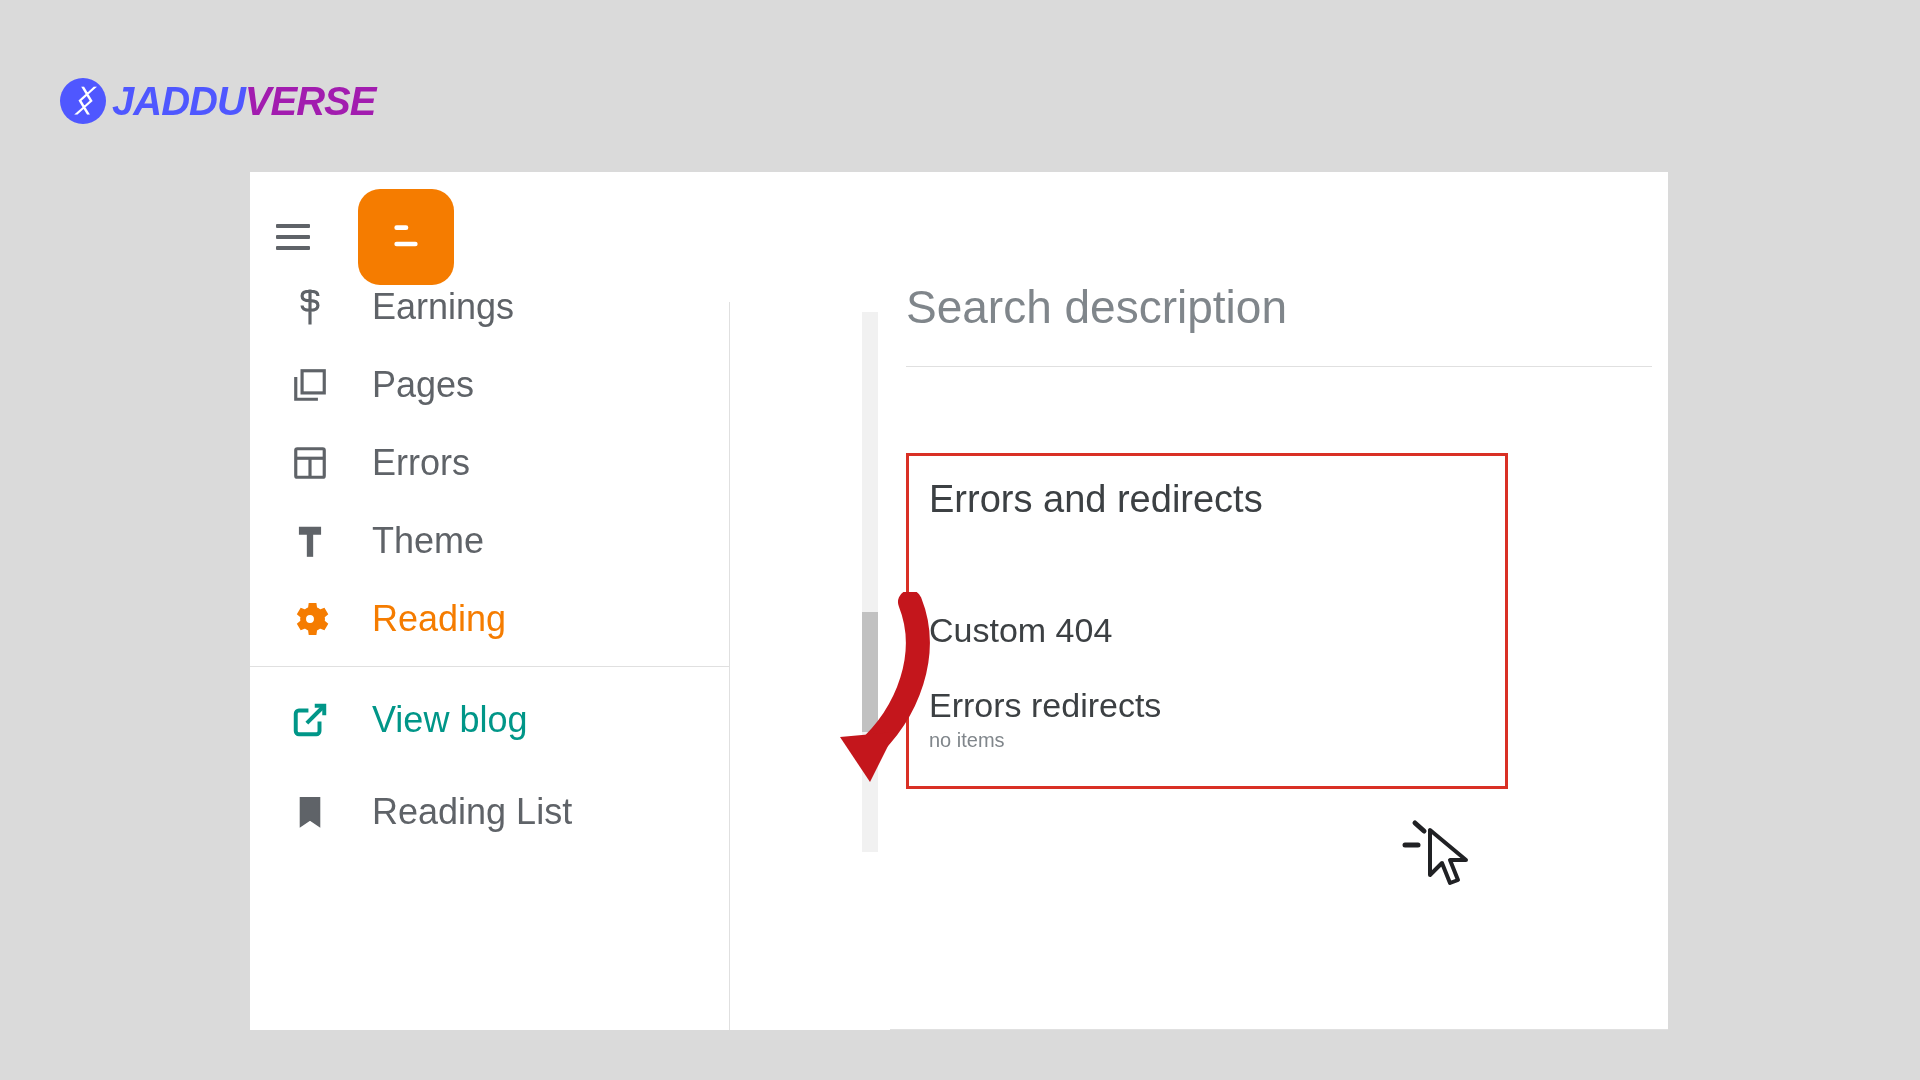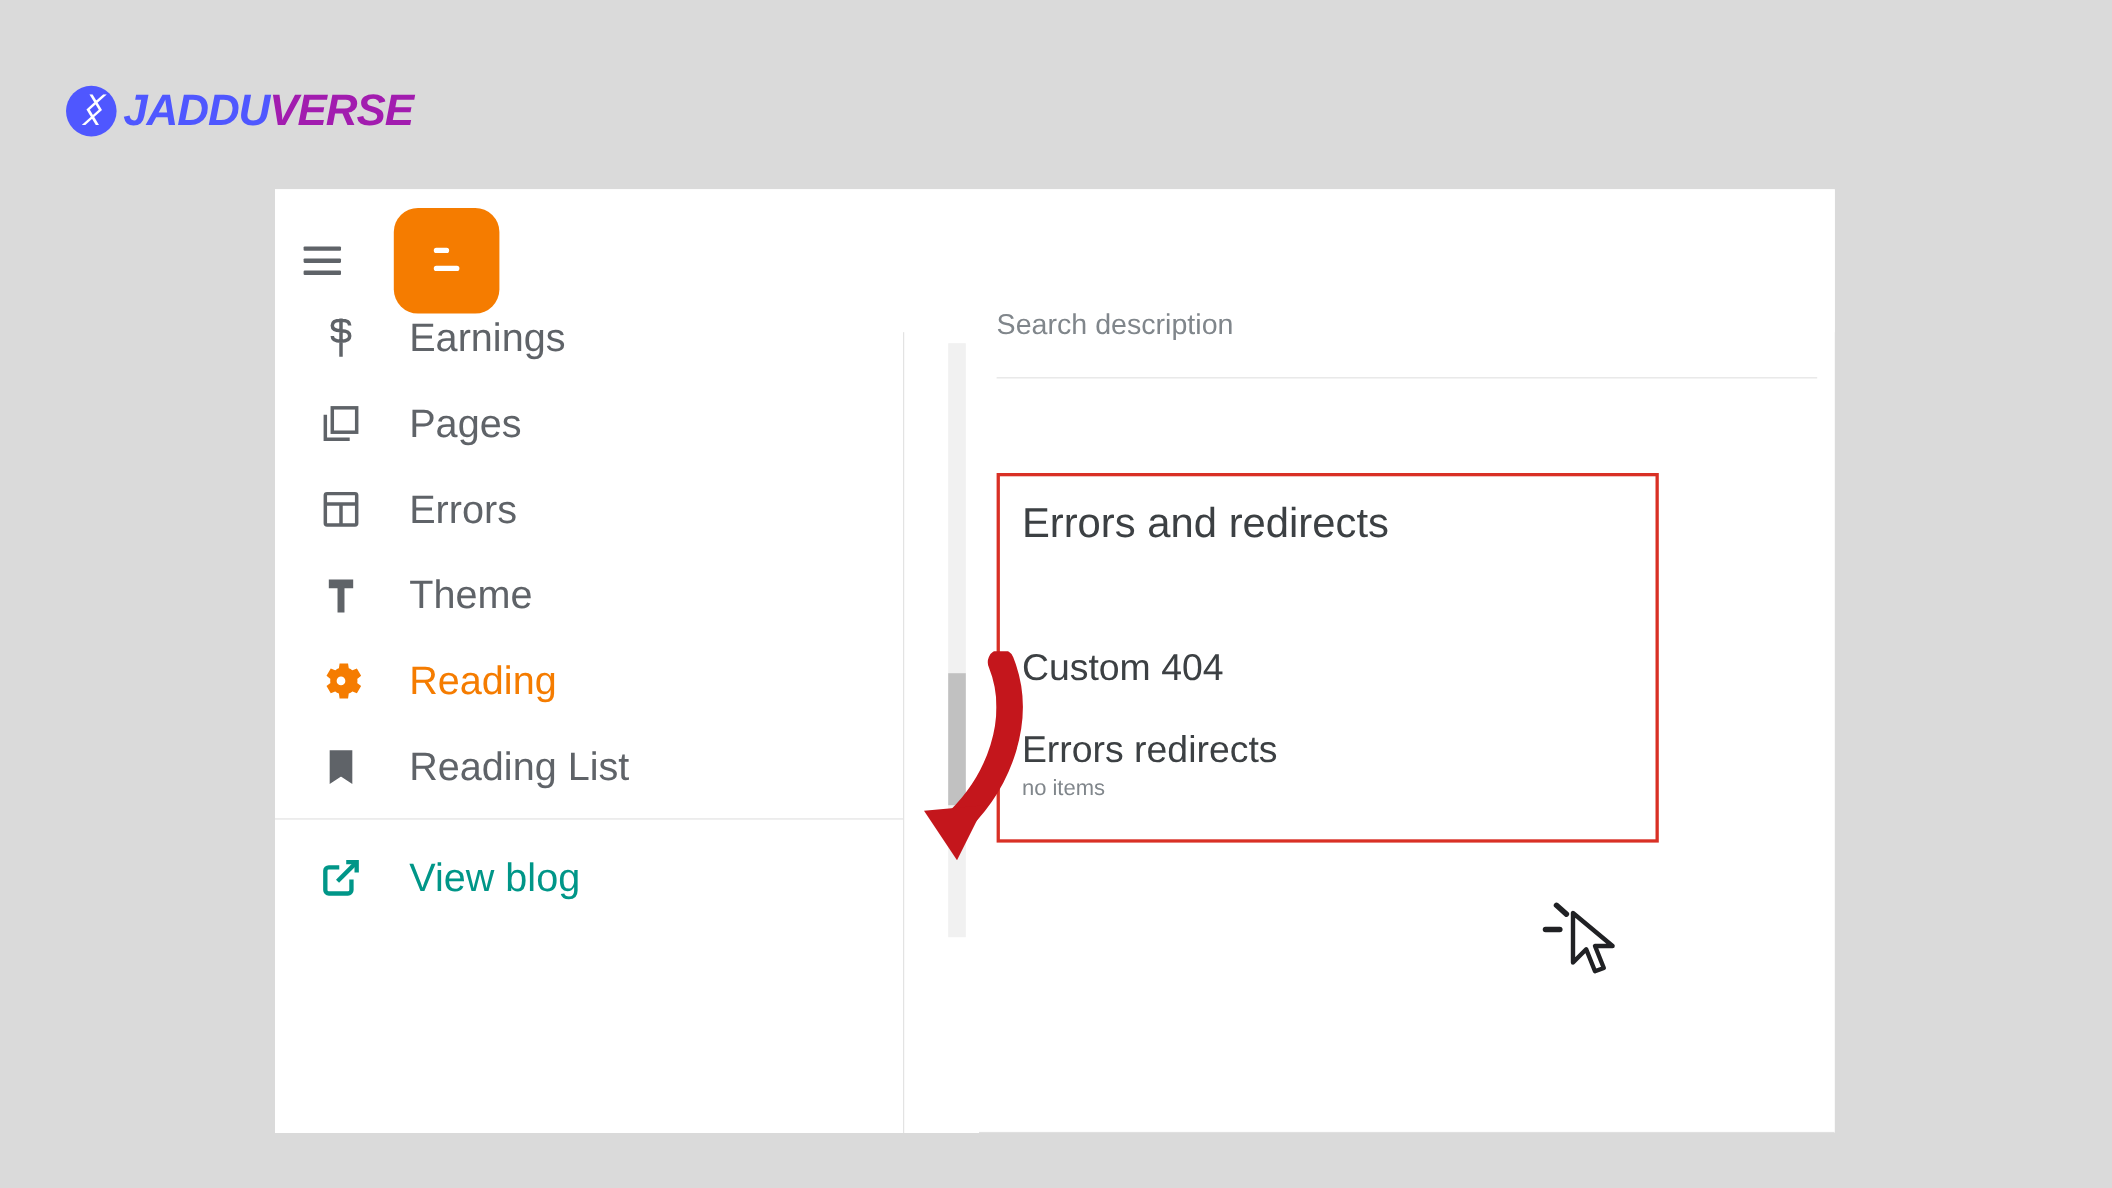--- a/index.html
+++ b/index.html
@@ -96,21 +96,21 @@
     position: absolute;
     top: 130px;
     left: 0;
     width: 612px;
     bottom: 0;
   }
   .sidebar-inner {
     position: absolute;
     top: 0;
     left: 0;
-    width: 572px;
+    width: 480px;
     bottom: 0;
     border-right: 1px solid #e0e0e0;
   }
   .sidebar-item {
     display: flex;
     align-items: center;
     gap: 42px;
     padding: 20px 0 20px 40px;
     font-size: 36px;
     color: #5f6368;
@@ -152,21 +152,21 @@
   .main {
     position: absolute;
     top: 130px;
     left: 640px;
     right: 0;
     bottom: 0;
     padding: 0 16px;
   }
   .search-desc {
     color: #80868b;
-    font-size: 26px;
+    font-size: 46px;
     padding: 0 0 32px 0;
     margin-top: -22px; 
     border-bottom: 1px solid #e0e0e0;
   }
 
   .errors-box {
     border: 3px solid #d93025;
     margin-top: 86px;
     width: 602px;
     padding: 22px 20px 34px 20px;
@@ -290,38 +290,38 @@
       <div class="sidebar-item active">
         <span class="icon">
           <svg viewBox="0 0 24 24" fill="#f57c00" stroke="none">
             <path d="M12 8a4 4 0 1 0 0 8 4 4 0 0 0 0-8zm8.94 4a7.4 7.4 0 0 0-.14-1.4l2.11-1.65-2-3.46-2.49 1a7.6 7.6 0 0 0-2.42-1.4l-.38-2.65h-4l-.38 2.65a7.6 7.6 0 0 0-2.42 1.4l-2.49-1-2 3.46 2.11 1.65c-.09.46-.14.93-.14 1.4s.05.94.14 1.4l-2.11 1.65 2 3.46 2.49-1c.73.6 1.55 1.07 2.42 1.4l.38 2.65h4l.38-2.65c.87-.33 1.69-.8 2.42-1.4l2.49 1 2-3.46-2.11-1.65c.09-.46.14-.93.14-1.4z"></path>
             <circle cx="12" cy="12" r="3" fill="#ffffff"></circle>
           </svg>
         </span>
         <span>Reading</span>
       </div>
 
-      <div class="sidebar-item">
-        <span class="icon">
-          <svg viewBox="0 0 24 24" fill="#5f6368" stroke="none">
-              <path d="M6 3h12v18l-6-4-6 4z"></path>
-            </svg>
-        </span>
-        <span>Reading List</span>
-      </div>
-
       <div class="sidebar-item viewblog">
         <span class="icon">
           <svg viewBox="0 0 24 24" fill="none" stroke="#009688" stroke-width="2.5">
               <path d="M18 13v6a2 2 0 0 1-2 2H5a2 2 0 0 1-2-2V8a2 2 0 0 1 2-2h6"></path>
               <path d="M15 3h6v6"></path>
               <path d="M10 14L21 3"></path>
             </svg>
         </span>
         <span>View blog</span>
+      </div>
+
+      <div class="sidebar-item">
+        <span class="icon">
+          <svg viewBox="0 0 24 24" fill="#5f6368" stroke="none">
+              <path d="M6 3h12v18l-6-4-6 4z"></path>
+            </svg>
+        </span>
+        <span>Reading List</span>
       </div>
 
     </div>
   </div>
 
   <div class="vscroll">
     <div class="vscroll-thumb"></div>
   </div>
 
   <div class="main">

